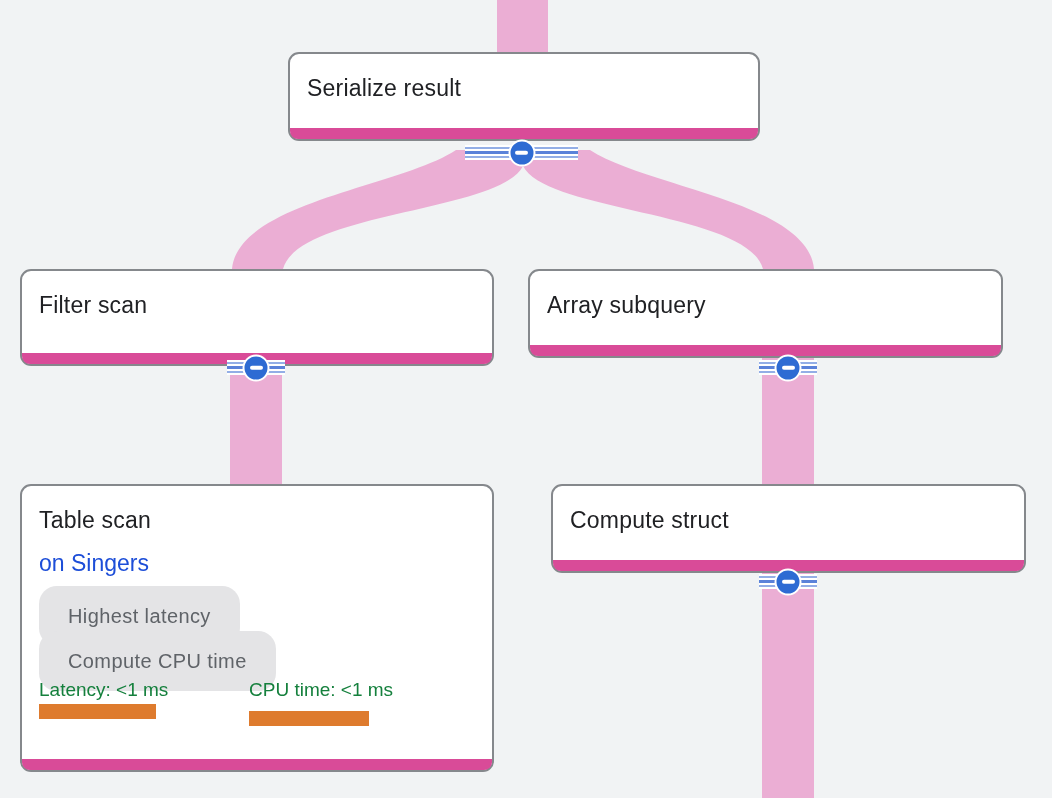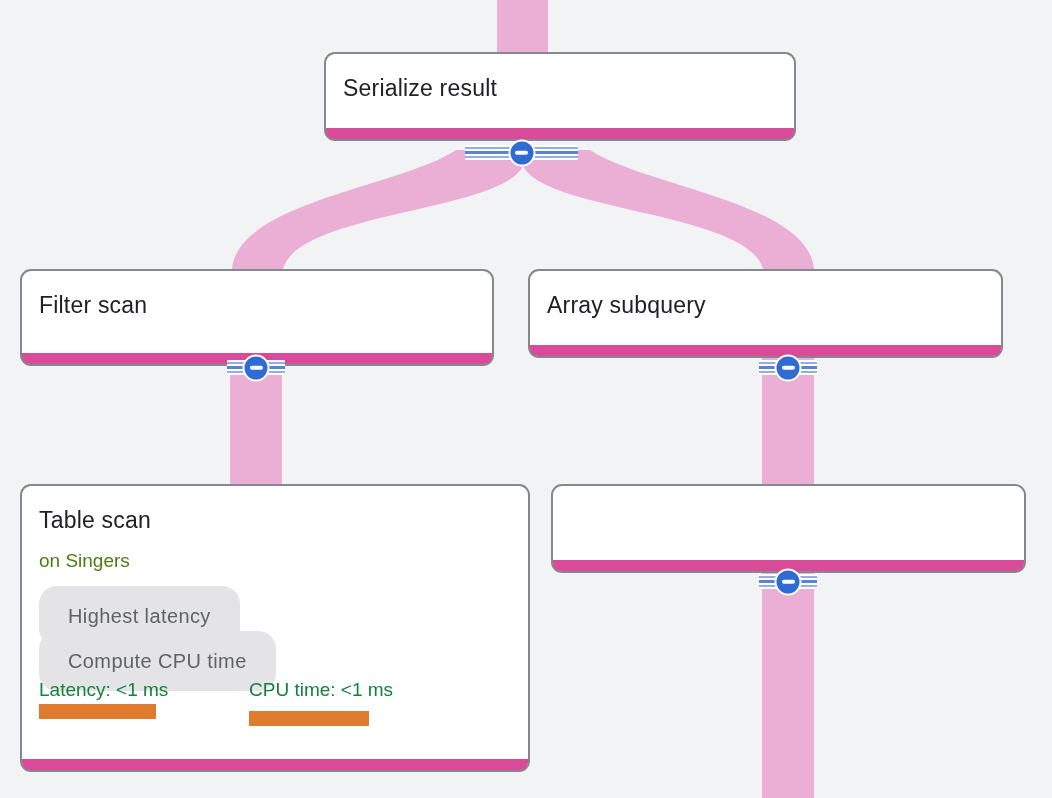--- a/index.html
+++ b/index.html
@@ -16,28 +16,28 @@
     border-radius:11px;box-sizing:border-box;cursor:pointer;
   }
   .node .accent{
     position:absolute;left:0;right:0;bottom:0;height:11px;
     background:#d94b98;border-radius:0 0 8px 8px;
   }
   .node .title{
     position:absolute;left:17px;top:21px;font-size:23px;color:#202124;
     letter-spacing:.2px;white-space:nowrap;
   }
-  #node-serialize{left:288px;top:52px;width:472px;height:89px;margin-left:36px;}
+  #node-serialize{left:288px;top:52px;width:472px;height:89px;}
   #node-filter{left:20px;top:269px;width:474px;height:97px;}
   #node-array{left:528px;top:269px;width:475px;height:89px;}
-  #node-table{left:20px;top:484px;width:510px;height:288px;}
+  #node-table{left:20px;top:484px;width:474px;height:288px;}
   #node-compute{left:551px;top:484px;width:475px;height:89px;}
 
   
-  .sub{position:absolute;left:17px;top:64px;font-size:19px;color:#4d7c0f;}
+  .sub{position:absolute;left:17px;top:64px;font-size:23px;color:#1d4ed8;}
   .badge{
     position:absolute;left:17px;height:36px;border-radius:18px;
     background:#e4e4e6;color:#5f6368;font-size:20px;letter-spacing:.4px;
     display:inline-flex;align-items:center;padding:12px 29px;white-space:nowrap;
   }
   .badge.b1{top:100px;}
   .badge.b2{top:145px;}
   .metric-label{position:absolute;font-size:19px;color:#15803d;white-space:nowrap;}
   .ml1{left:17px;top:193px;}
   .ml2{left:227px;top:193px;}
@@ -113,20 +113,21 @@
     <div class="badge b1">Highest latency</div>
     <div class="badge b2">Compute CPU time</div>
     <div class="metric-label ml1">Latency: &lt;1 ms</div>
     <div class="metric-label ml2">CPU time: &lt;1 ms</div>
     <div class="metric-bar mb1"></div>
     <div class="metric-bar mb2"></div>
     <div class="accent"></div>
   </div>
 
   <div class="node" id="node-compute">
+    <div class="title">Compute struct</div>
     <div class="accent"></div>
   </div>
 
   <div class="collapse" id="c-serialize">
     <div class="stripes"></div>
     <button class="cbtn" aria-label="collapse">
       <span class="minus"></span>
     </button>
   </div>
   <div class="collapse" id="c-filter">

